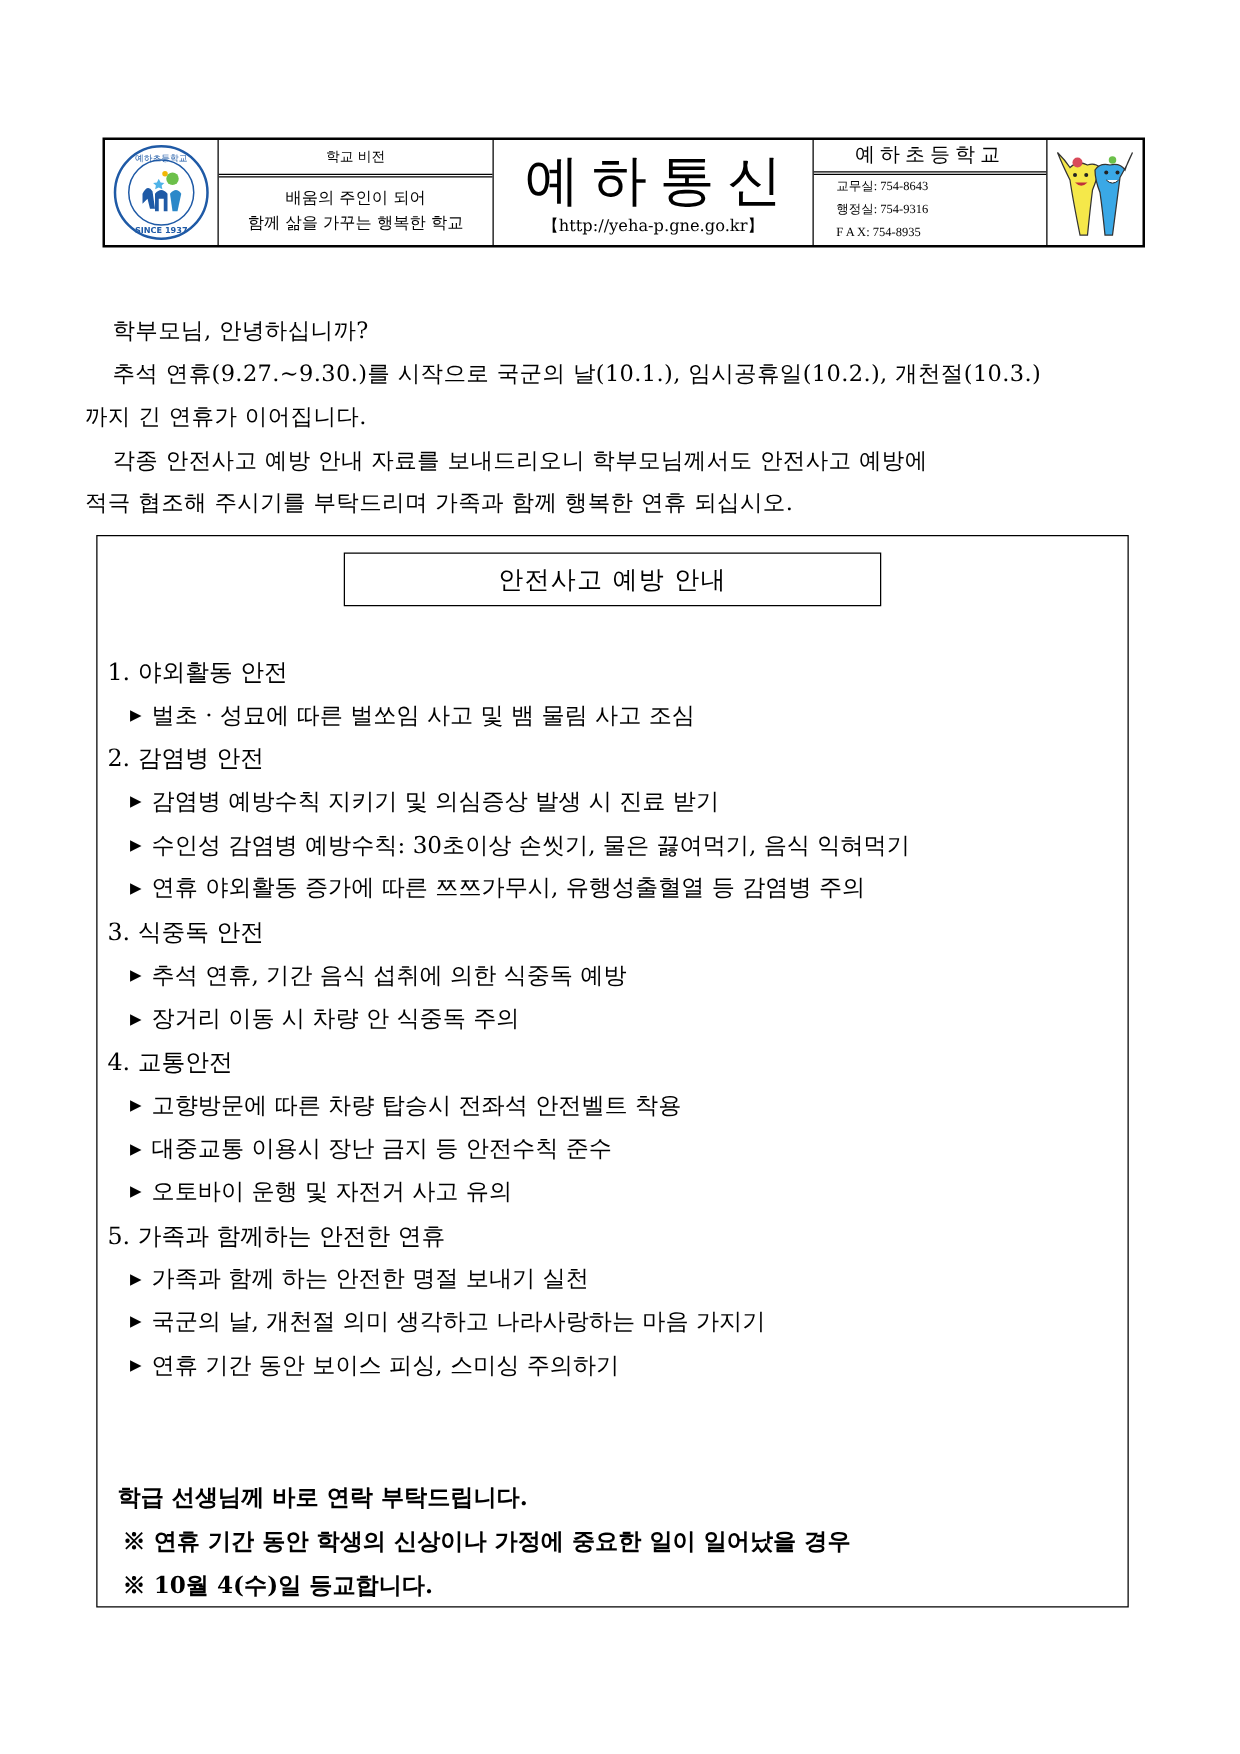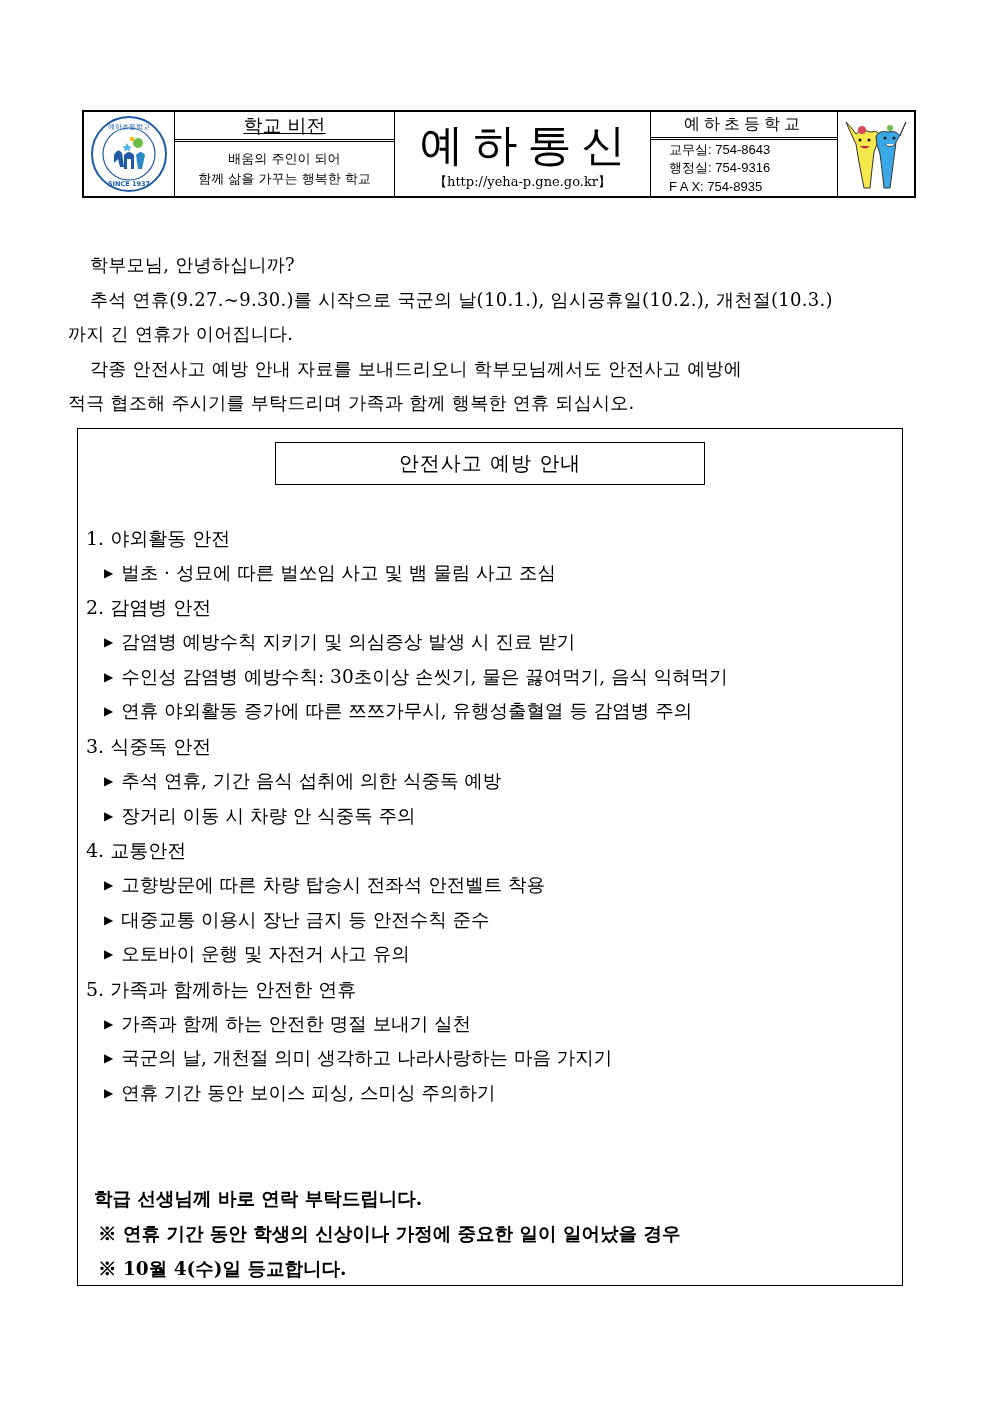--- a/index.html
+++ b/index.html
@@ -11,43 +11,42 @@
   .header {
     position: absolute; left: 82px; top: 110px; width: 834px; height: 88px;
     border: 2px solid #000; box-sizing: border-box; display: flex;
   }
   .hcell { border-right: 1px solid #000; box-sizing: border-box; position: relative; }
   .hcell:last-child { border-right: none; }
   .logo-cell { width: 91px; display: flex; align-items: center; justify-content: center; }
   .vision-cell { width: 220px; display: flex; flex-direction: column; }
   .vision-title {
     height: 27px; display: flex; align-items: center; justify-content: center;
-    font-family: "DejaVu Sans", sans-serif; font-size: 19px;
+    font-family: "DejaVu Sans", sans-serif; font-size: 11px;
     border-bottom: 3px double #000;
-    text-decoration: underline;
   }
   .vision-body {
     flex: 1; display: flex; flex-direction: column; justify-content: center; align-items: center;
     font-family: "DejaVu Sans", sans-serif; font-size: 13px; line-height: 20px;
   }
   .title-cell { width: 256px; display: flex; flex-direction: column; align-items: center; }
   .main-title {
     font-family: "DejaVu Sans", sans-serif; font-size: 44px; letter-spacing: 10px;
     line-height: 58px; margin-top: 4px; padding-left: 10px;
   }
   .url { font-size: 13px; line-height: 16px; }
   .school-cell { width: 187px; display: flex; flex-direction: column; }
   .school-name {
     height: 27px; display: flex; align-items: center; justify-content: center;
     font-family: "DejaVu Sans", sans-serif; font-size: 16px; letter-spacing: 4px;
     border-bottom: 3px double #000;
   }
   .contacts {
-    flex: 1; padding-left: 18px; font-family: Liberation Sans, sans-serif;
-    font-size: 13px; line-height: 18.5px; padding-top: 1px;
+    flex: 1; padding-left: 18px; font-family: Liberation Serif, serif;
+    font-size: 10px; line-height: 18.5px; padding-top: 1px;
   }
   .mascot-cell { flex: 1; display: flex; align-items: center; justify-content: center; }
 
   
   .intro {
     position: absolute; left: 68px; top: 248px; width: 870px;
     font-size: 18px; line-height: 34.5px; letter-spacing: 0.3px;
   }
   .intro p { margin: 0; }
   .indent { padding-left: 22px; }

